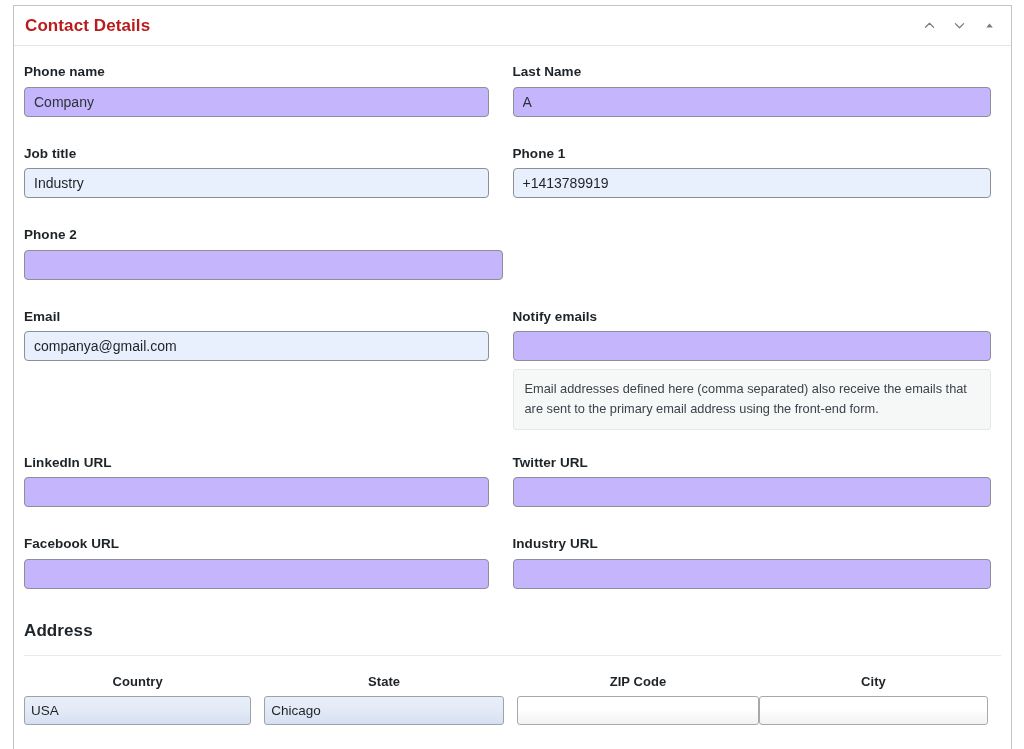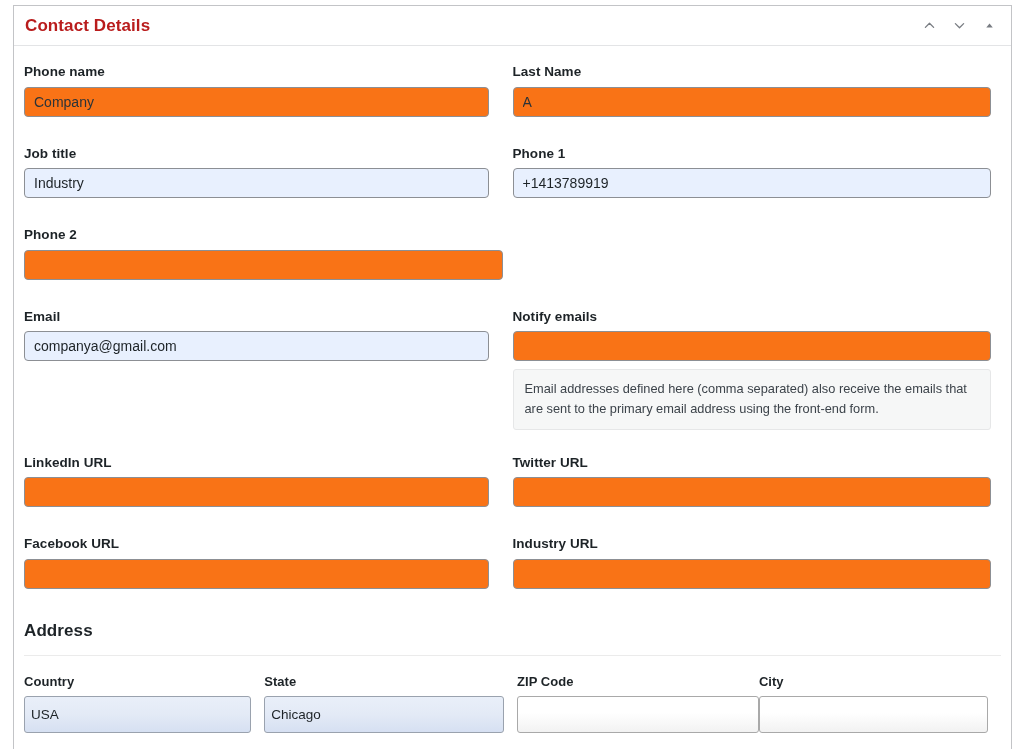--- a/index.html
+++ b/index.html
@@ -98,38 +98,38 @@
 
   
   .inp {
     display: block;
     width: 100%;
     height: 30px;
     padding: 3px 9px;
     font-family: "Liberation Sans", sans-serif;
     font-size: 14px;
     color: #2c3338;
-    background: #f97316;
+    background: #c4b5fd;
     border: 1px solid #8c8f94;
     border-radius: 4px;
     outline: none;
     line-height: 22px;
   }
   .inp::placeholder { color: #8c8f94; }
 
   
   .inp.filled {
     background: #e8f0fe;
     border-color: #8c8f94;
     color: #1d2327;
   }
 
   
   .inp.native {
-    height: 37px;
+    height: 29px;
     border: 1px solid #a9a9a9;
     border-radius: 3px;
     background: linear-gradient(to bottom, #ffffff 0%, #ffffff 45%, #f2f2f2 100%);
     font-size: 13.5px;
     padding: 2px 6px;
     line-height: 21px;
   }
   .inp.native.filled {
     background: linear-gradient(to bottom, #e9eff9 0%, #e3eaf6 50%, #d6e0f2 100%);
     border-color: #9aa2ae;
@@ -174,20 +174,21 @@
   }
   .addr-col { padding-right: 13px; }
   .addr-col.c-country { width: 245px; }
   .addr-col.c-state   { width: 258px; }
   .addr-col.c-city    { width: 247px; }
   .addr-col.c-zip     { width: 247px; padding-right: 0; }
 
   .addr-col .label {
     font-size: 13px;
     margin-bottom: 5px;
+    text-align: center;
   }
 </style>
 </head>
 <body>
 
 <div class="page">
 
   <div class="panel">
 
     <div class="panel-header">

